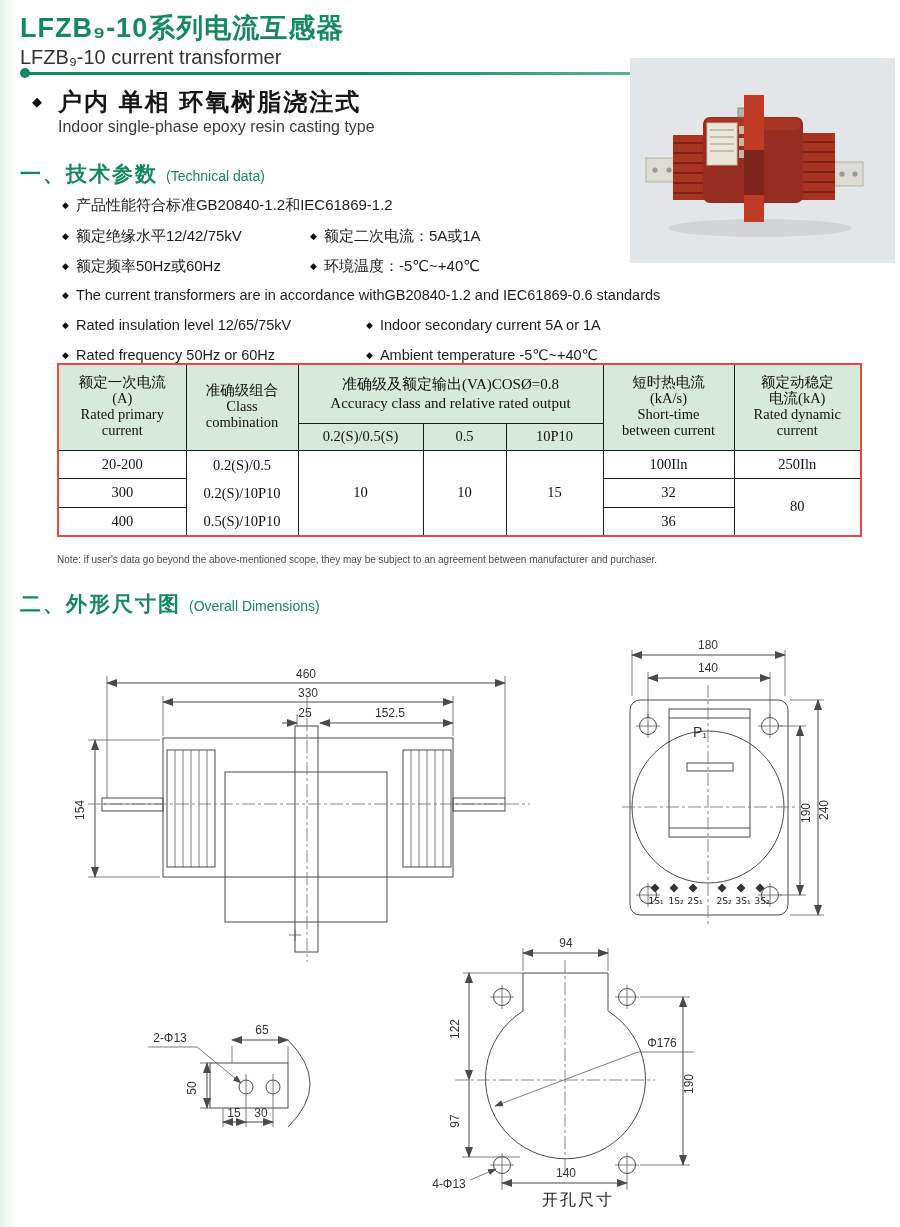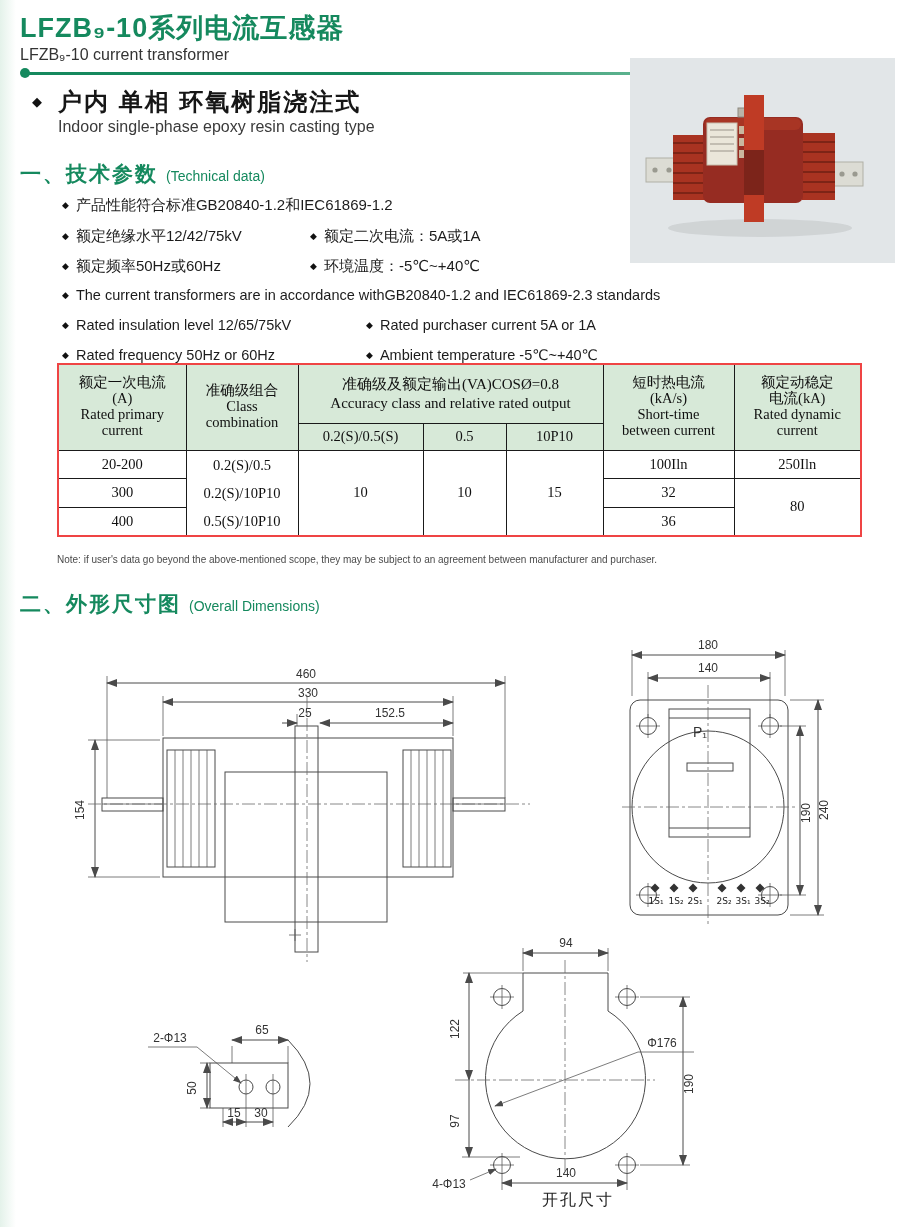--- a/index.html
+++ b/index.html
@@ -3,21 +3,21 @@
 <meta charset="utf-8">
 <style>
   html,body{margin:0;padding:0;}
   .page{position:relative;width:900px;height:1227px;background:#fff;overflow:hidden;
         font-family:"Liberation Sans","DejaVu Sans",sans-serif;color:#1a1a1a;}
   .edge-strip{position:absolute;left:0;top:0;width:16px;height:100%;
         background:linear-gradient(90deg,#e4f2ea,rgba(255,255,255,0));}
   .abs{position:absolute;}
   
   .title-zh{left:20px;top:10px;font-size:27px;font-weight:bold;color:var(--accent);letter-spacing:1px;}
-  .title-en{left:20px;top:46px;font-size:16px;color:#333;}
+  .title-en{left:20px;top:46px;font-size:20px;color:#333;}
   .rule{left:20px;top:68px;width:858px;height:10px;}
   .rule .dot{position:absolute;left:0;top:0;width:10px;height:10px;border-radius:50%;background:var(--accent);}
   .rule .line{position:absolute;left:6px;top:3.5px;width:852px;height:3px;
         background:linear-gradient(90deg,var(--accent) 0%,var(--accent) 40%,#7cc4a4 85%,rgba(255,255,255,0));}
   .feature-zh{left:58px;top:86px;font-size:24px;font-weight:600;letter-spacing:2px;color:#161616;}
   .feature-en{left:58px;top:118px;font-size:16px;color:#3a3a3a;}
   .feature-diamond{left:32px;top:94px;font-size:13px;color:#111;}
   .sec-head{font-size:21px;font-weight:bold;color:var(--accent);letter-spacing:2px;}
   .sec-head .en{font-size:14px;font-weight:normal;letter-spacing:0;margin-left:8px;}
   .s1{left:20px;top:160px;}
@@ -115,23 +115,23 @@
 
   <div class="abs sec-head s1">
     <span>一、技术参数</span><span class="en">(Technical data)</span>
   </div>
 
   <div class="b" style="left:62px;top:196px;"><span class="d">◆</span><span>产品性能符合标准GB20840-1.2和IEC61869-1.2</span></div>
   <div class="b" style="left:62px;top:227px;"><span class="d">◆</span><span>额定绝缘水平12/42/75kV</span></div>
   <div class="b" style="left:310px;top:227px;"><span class="d">◆</span><span>额定二次电流：5A或1A</span></div>
   <div class="b" style="left:62px;top:257px;"><span class="d">◆</span><span>额定频率50Hz或60Hz</span></div>
   <div class="b" style="left:310px;top:257px;"><span class="d">◆</span><span>环境温度：-5℃~+40℃</span></div>
-  <div class="b en" style="left:62px;top:287px;"><span class="d">◆</span><span>The current transformers are in accordance withGB20840-1.2 and IEC61869-2.3 standards</span></div>
+  <div class="b en" style="left:62px;top:287px;"><span class="d">◆</span><span>The current transformers are in accordance withGB20840-1.2 and IEC61869-0.6 standards</span></div>
   <div class="b en" style="left:62px;top:317px;"><span class="d">◆</span><span>Rated  insulation level 12/65/75kV</span></div>
-  <div class="b en" style="left:366px;top:317px;"><span class="d">◆</span><span>Rated  purchaser current 5A or 1A</span></div>
+  <div class="b en" style="left:366px;top:317px;"><span class="d">◆</span><span>Indoor  secondary current 5A or 1A</span></div>
   <div class="b en" style="left:62px;top:347px;"><span class="d">◆</span><span>Rated  frequency 50Hz or 60Hz</span></div>
   <div class="b en" style="left:366px;top:347px;text-align:right;"><span class="d">◆</span><span>Ambient temperature  -5℃~+40℃</span></div>
 
   <table class="ttable">
     <colgroup>
       <col style="width:128px">
         <col style="width:112px">
         <col style="width:125px">
       <col style="width:83px">
         <col style="width:97px">

